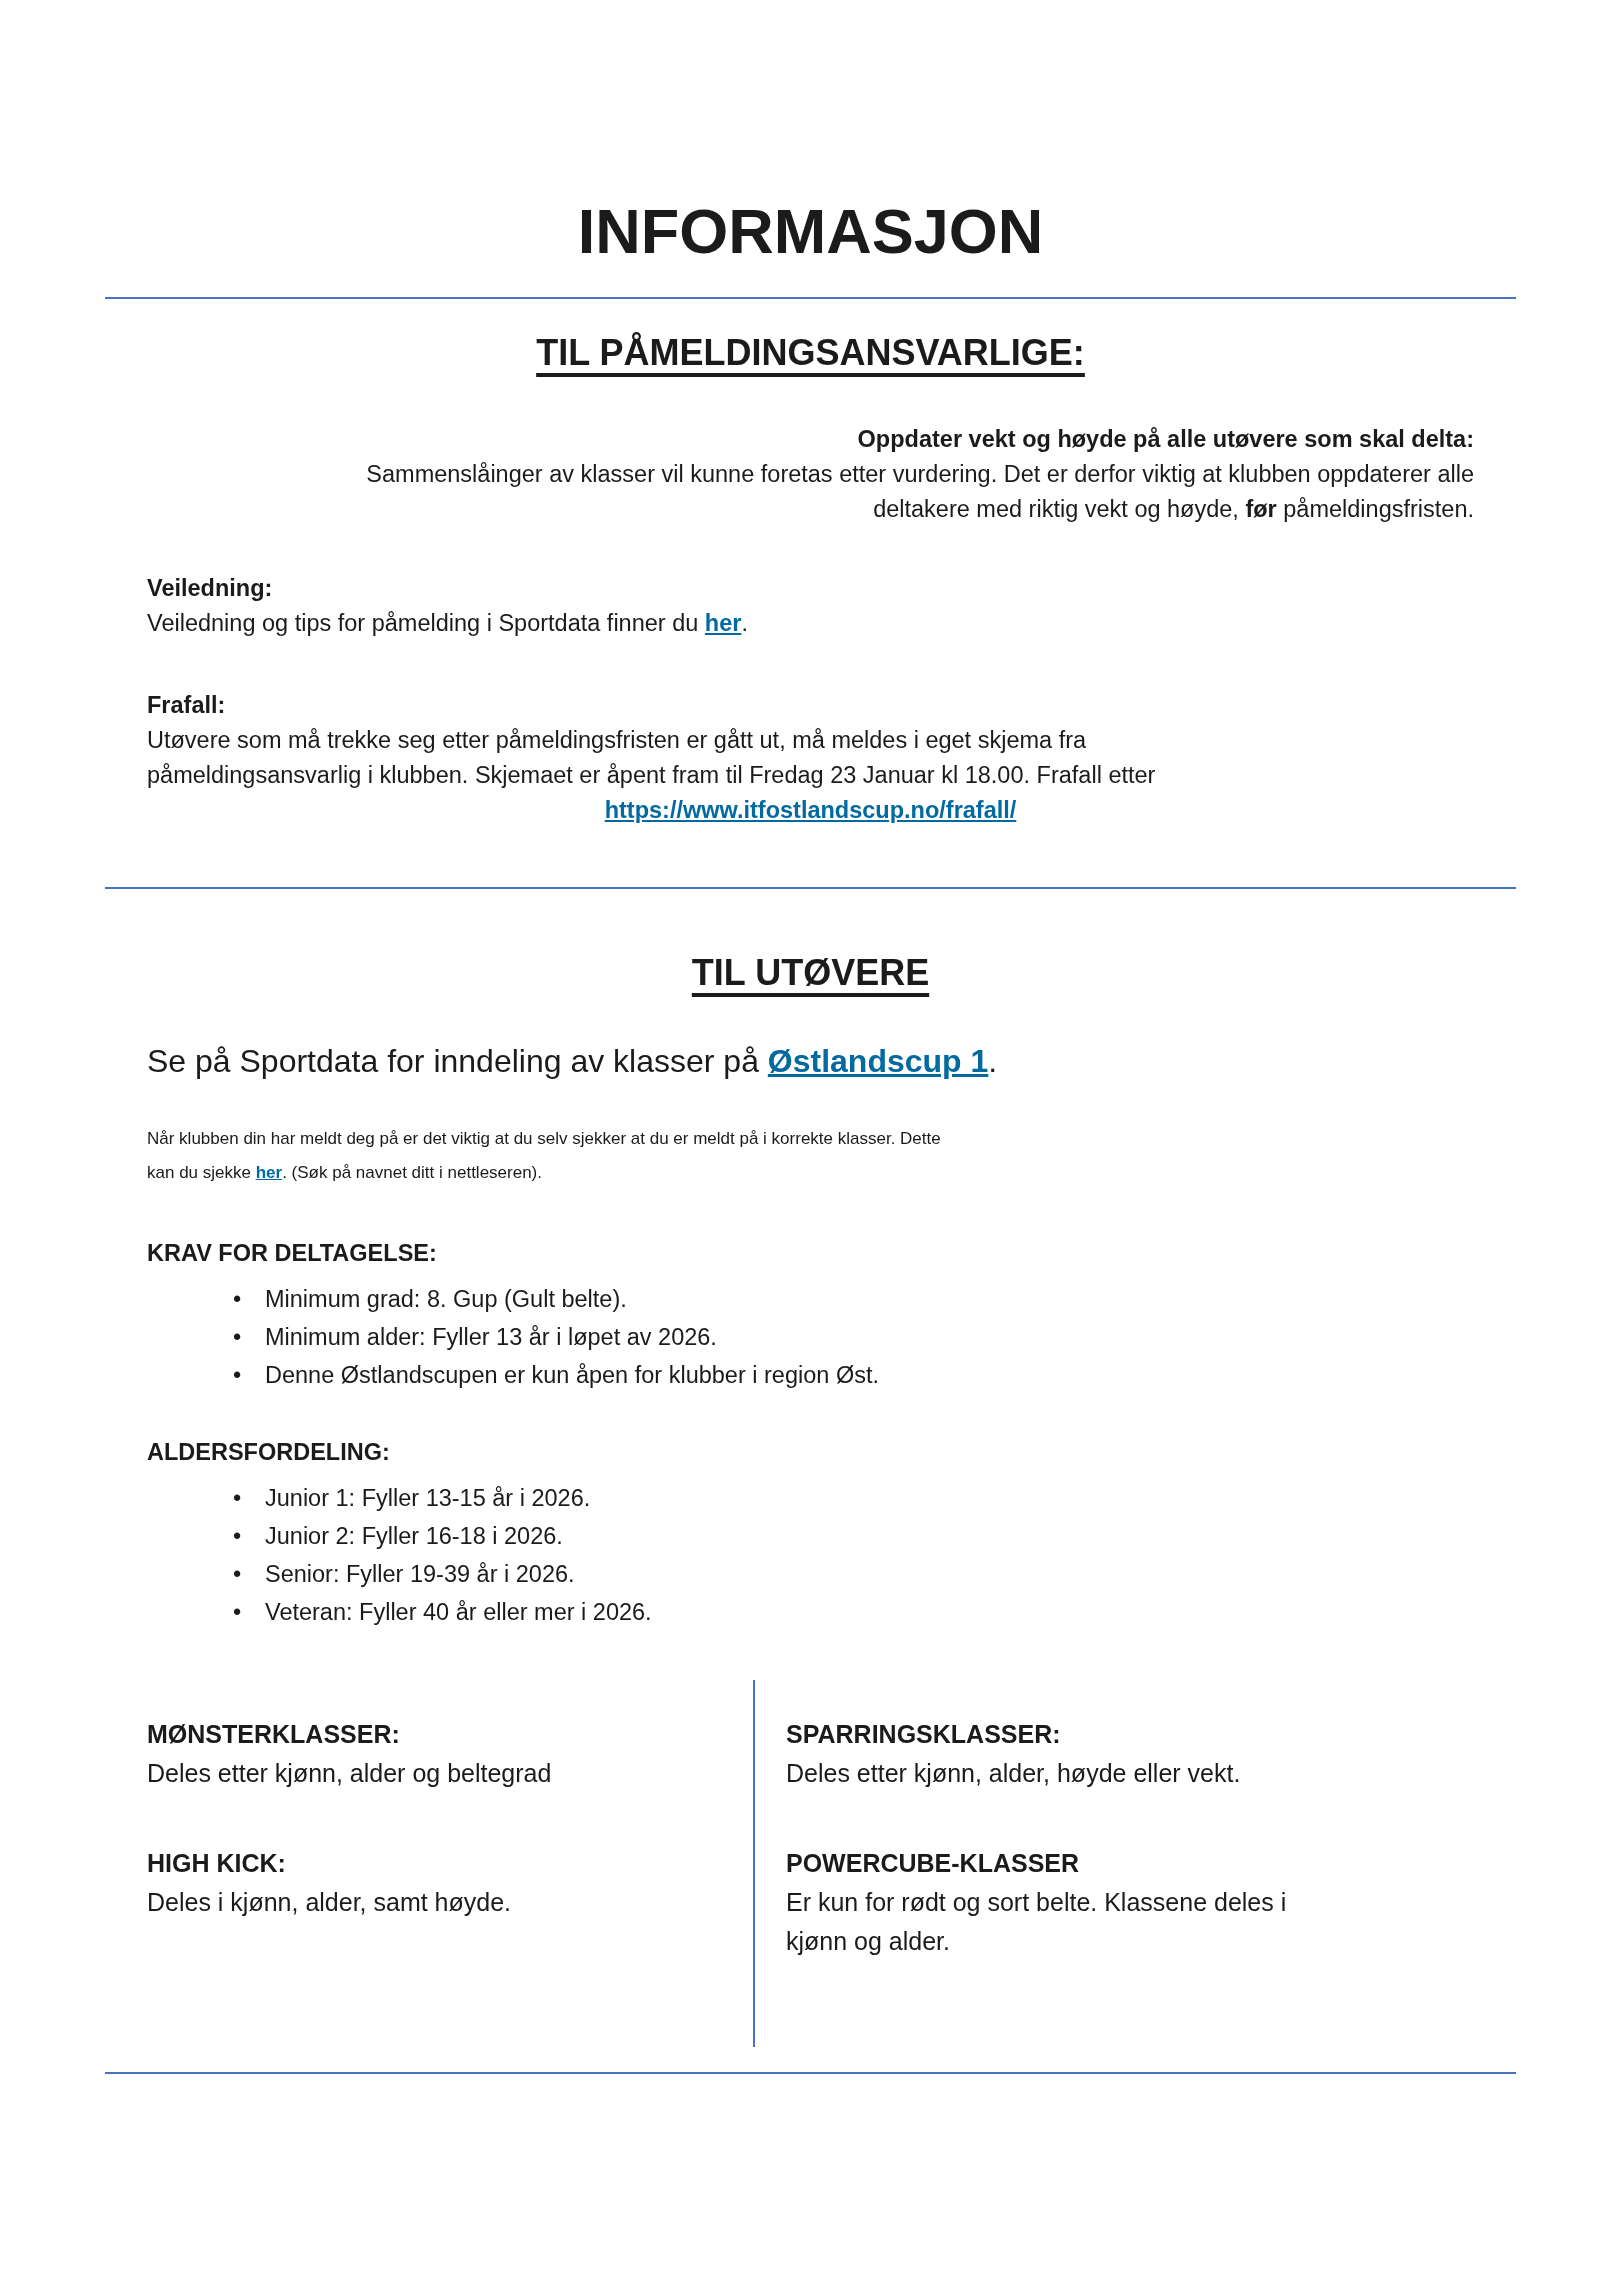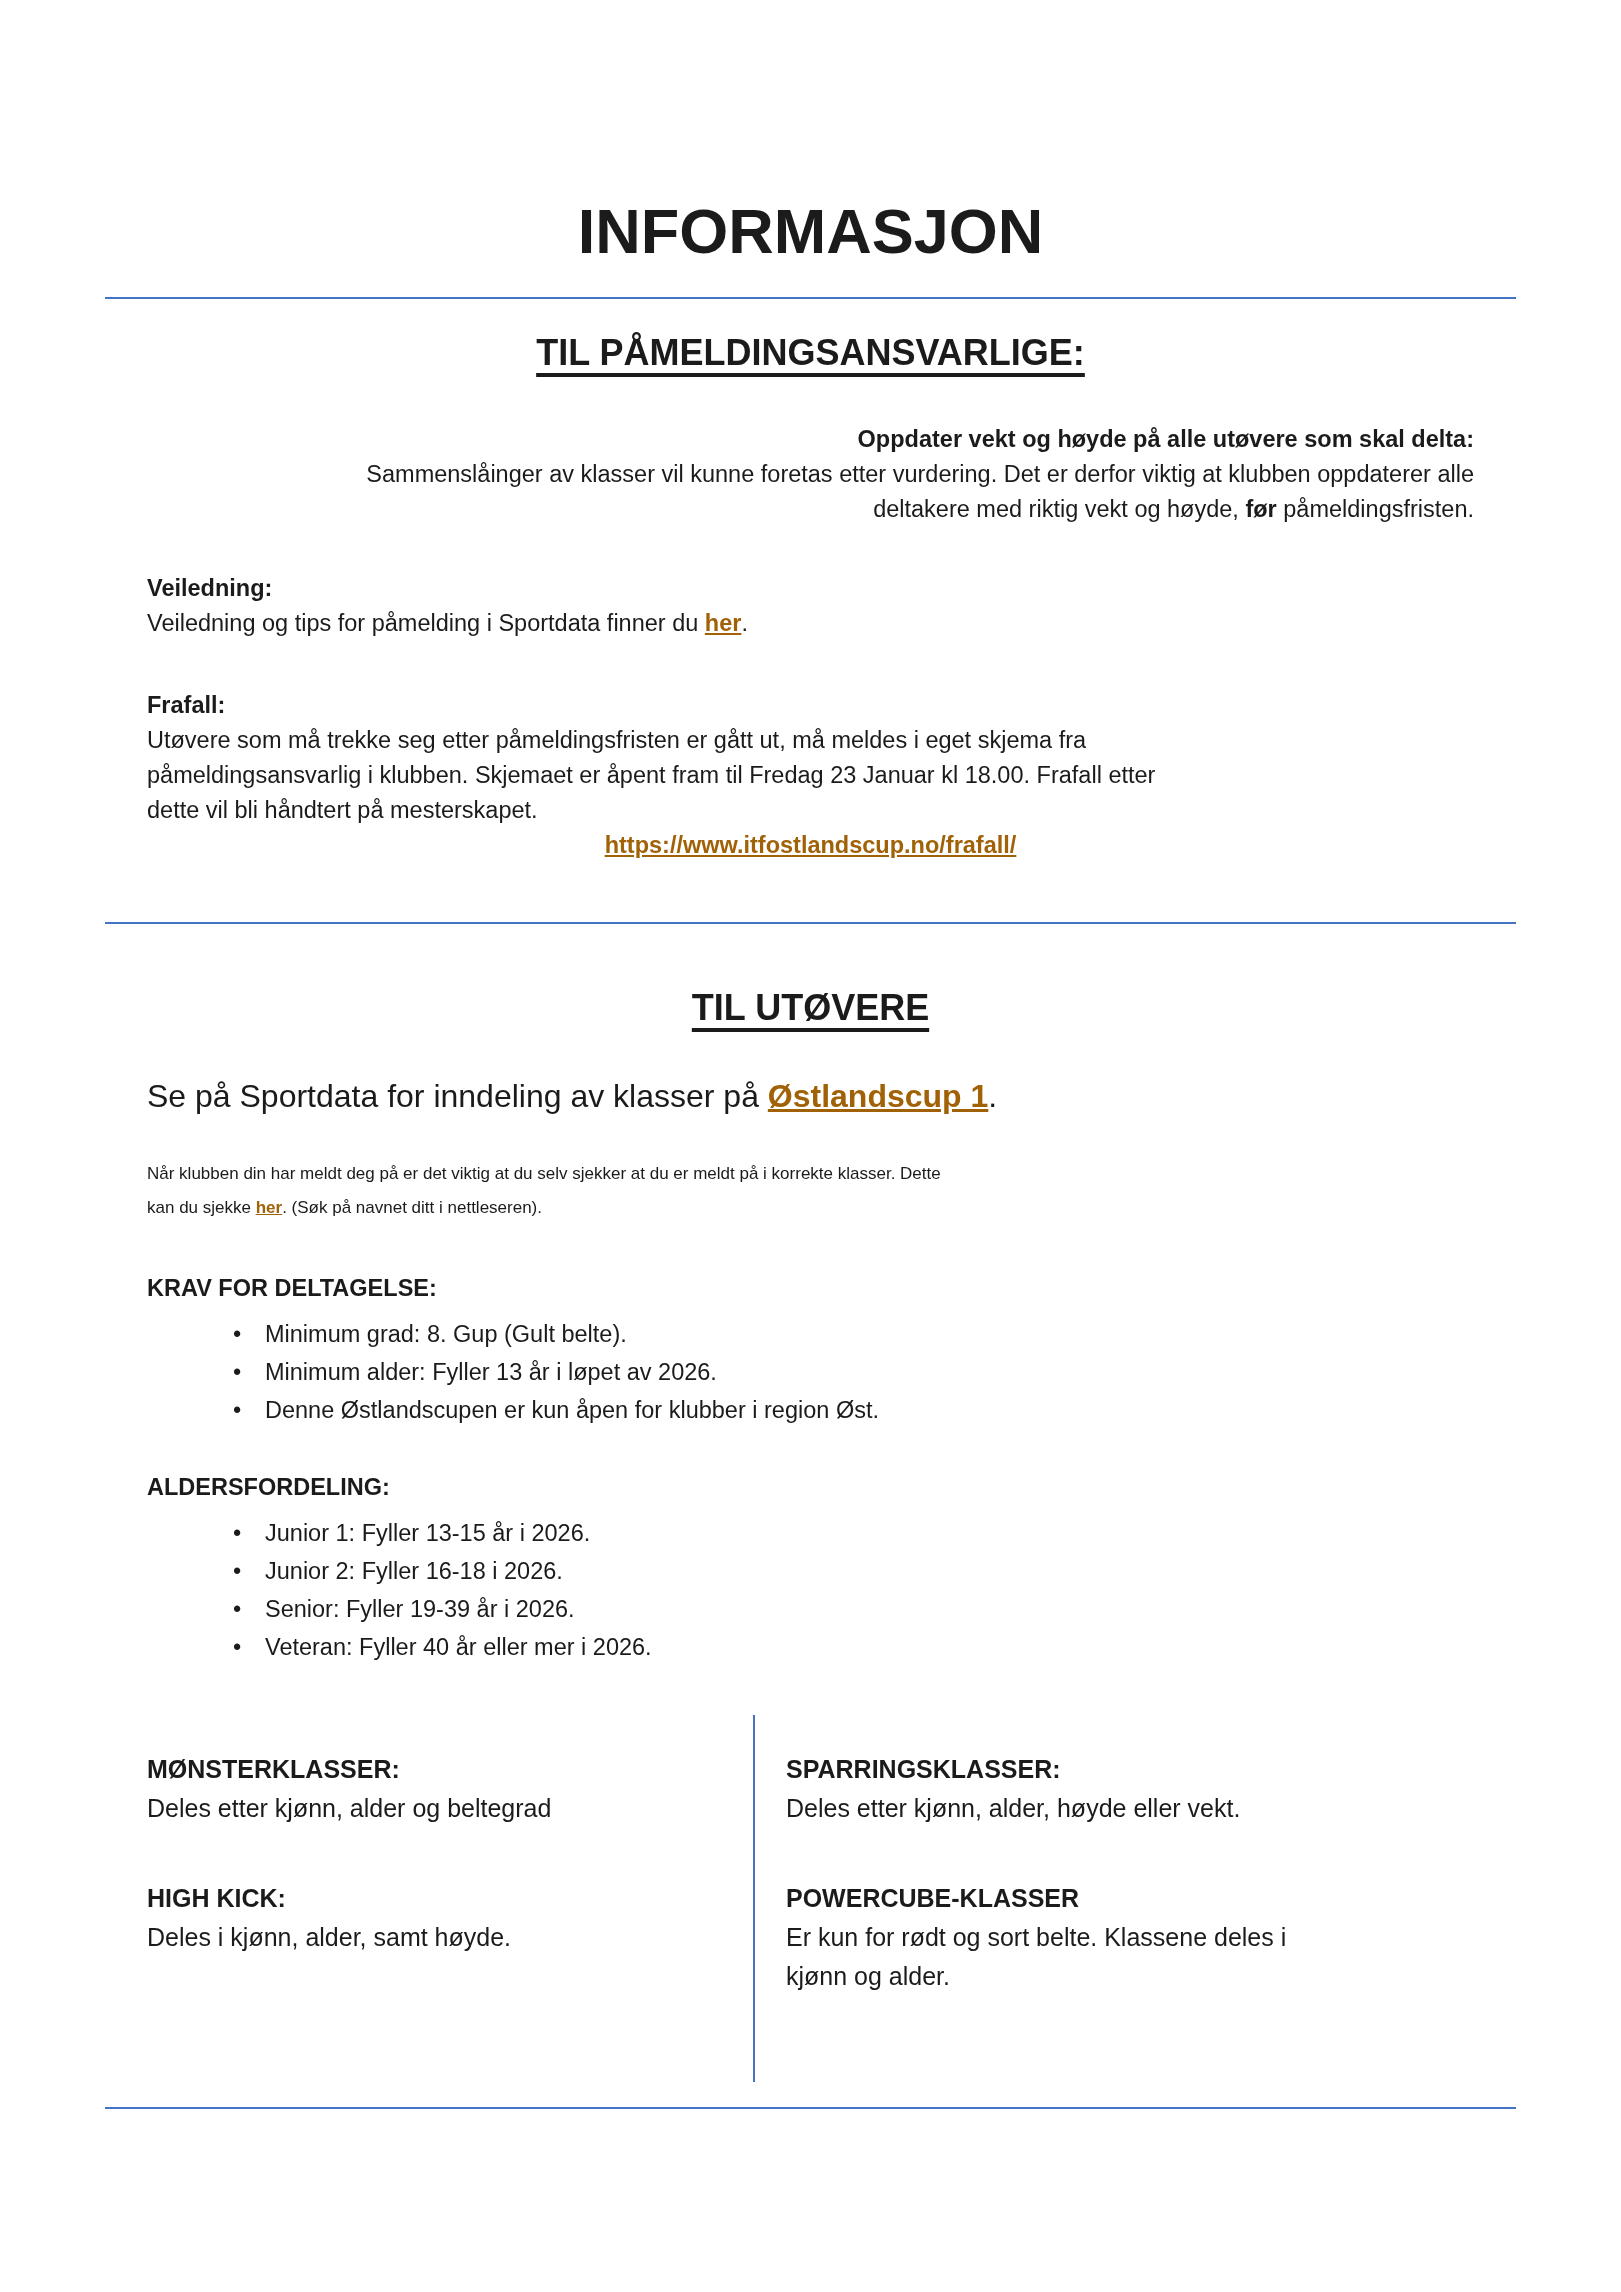--- a/index.html
+++ b/index.html
@@ -38,21 +38,21 @@
   .mt-lg { margin-top:61px; }
 
   .content {
     margin:0 147px;
     font-size:23.5px; line-height:35px;
   }
   .line { white-space:nowrap; }
   .bold { font-weight:700; }
 
   a.doc-link {
-    color:#a16207; font-weight:700;
+    color:#0369a1; font-weight:700;
     text-decoration:underline;
     cursor:pointer;
   }
 
   .update-block     { margin-top:47px;text-align:right; }
   .guide-block      { margin-top:44px; }
   .withdrawal-block { margin-top:47px; }
   .center-line { text-align:center; white-space:nowrap; }
 
   .sportdata-line { margin-top:47px; font-size:32px; line-height:39px; }
@@ -109,21 +109,20 @@
 
       <div class="guide-block">
         <div class="line bold">Veiledning:</div>
         <div class="line"><span>Veiledning og tips for påmelding i Sportdata finner du </span><a class="doc-link">her</a><span>.</span></div>
       </div>
 
       <div class="withdrawal-block">
         <div class="line bold">Frafall:</div>
         <div class="line">Utøvere som må trekke seg etter påmeldingsfristen er gått ut, må meldes i eget skjema fra</div>
         <div class="line">påmeldingsansvarlig i klubben. Skjemaet er åpent fram til Fredag 23 Januar kl 18.00. Frafall etter</div>
-        <div class="line">dette vil bli håndtert på mesterskapet.</div>
         <div class="center-line"><a class="doc-link">https://www.itfostlandscup.no/frafall/</a></div>
       </div>
 
     </div>
   </section>
 
   <hr class="rule rule-2">
 
   <section>
     <h2 class="section-heading mt-lg">TIL UTØVERE</h2>

